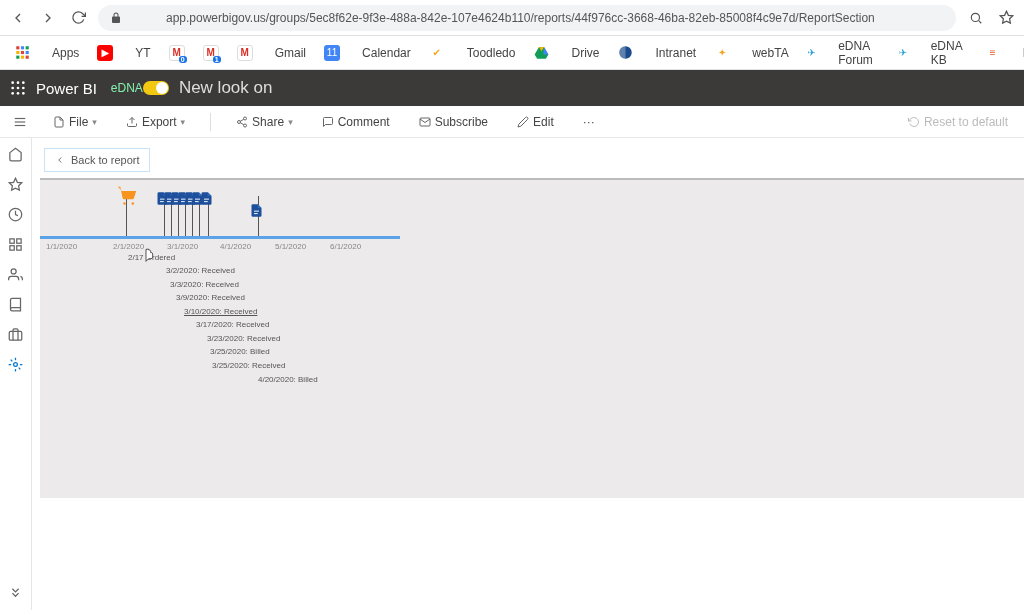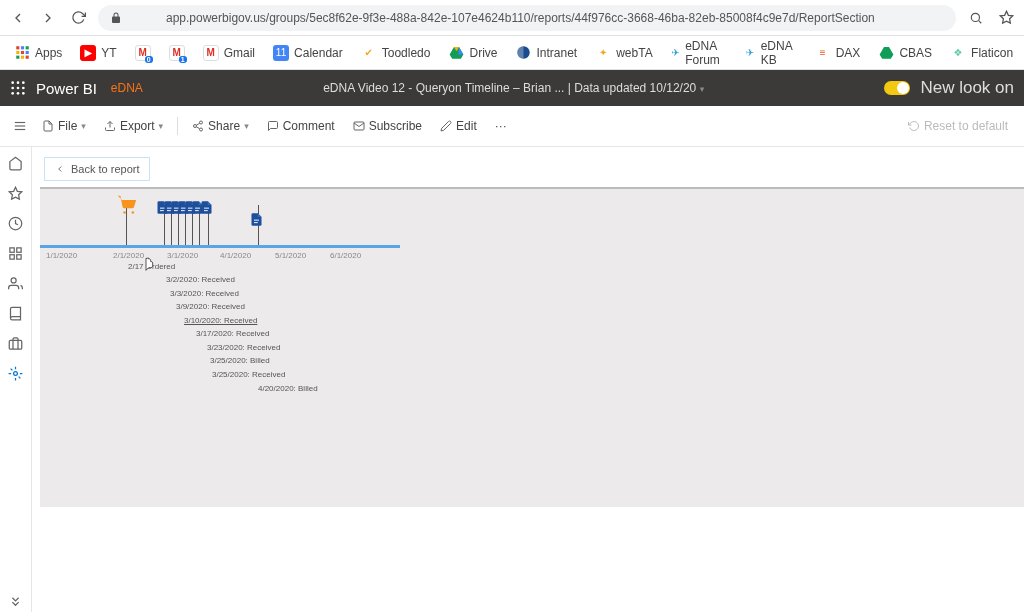--- a/index.html
+++ b/index.html
@@ -7,35 +7,35 @@
 
   
   .nav-bar { height: 36px; display: flex; align-items: center; padding: 0 8px; gap: 10px; border-bottom: 1px solid #e0e0e0; }
   .nav-btn { width: 20px; height: 20px; display: flex; align-items: center; justify-content: center; color: #555; }
   .url-box { flex: 1; height: 26px; border-radius: 13px; background: #f1f3f4; display: flex; align-items: center; padding: 0 12px; gap: 8px; font-size: 12px; color: #555; }
   .url-box .lock { color: #555; }
   .url-text { flex: 1; white-space: nowrap; overflow: hidden; margin-left: 36px; }
 
   
   .bm-bar { height: 34px; display: flex; align-items: center; padding: 0 8px; gap: 6px; border-bottom: 1px solid #e0e0e0; }
-  .bm-item { display: flex; align-items: center; gap: 5px; padding: 0 6px; font-size: 12px; color: #444; cursor: pointer; }
+  .bm-item { display: flex; align-items: center; gap: 22px; padding: 0 6px; font-size: 12px; color: #444; cursor: pointer; }
   .bm-icon { width: 16px; height: 16px; border-radius: 3px; display: inline-flex; align-items: center; justify-content: center; font-size: 10px; color: #fff; }
 
   
   .pbi-head { height: 36px; background: #3b3a39; color: #fff; display: flex; align-items: center; padding: 0 10px; font-size: 12px; }
   .pbi-head .waffle { width: 16px; height: 16px; margin-right: 10px; }
   .pbi-title { font-size: 15px; margin-right: 14px; }
-  .pbi-bread { color: #f97316; }
+  .pbi-bread { color: #86efac; }
   .pbi-center { flex:1; text-align:center; color:#ddd; font-size:12px; }
   .pbi-right { display:flex; align-items:center; gap:10px; font-size:17px; color:#ddd;}
   .toggle { width:26px; height:14px; border-radius:7px; background:#f2c811; position:relative; }
   .toggle::after { content:""; position:absolute; right:1px; top:1px; width:12px; height:12px; border-radius:50%; background:#fff; }
 
   
-  .pbi-tools { height: 41px; border-bottom: 1px solid #e6e6e6; display:flex; align-items:center; padding:0 8px; font-size:12px; color:#444; gap:2px;}
+  .pbi-tools { height: 32px; border-bottom: 1px solid #e6e6e6; display:flex; align-items:center; padding:0 8px; font-size:12px; color:#444; gap:13px;}
   .tool { display:flex; align-items:center; gap:4px; padding:0 8px; cursor:pointer; }
   .chev { font-size:9px; color:#888;}
   .spacer { flex:1; }
   .reset { color:#bbb; }
 
   
   .workspace { display:flex; height:calc(612px - 36px - 34px - 36px - 34px); }
   .side { width:32px; border-right:1px solid #e6e6e6; display:flex; flex-direction:column; align-items:center; padding-top:8px; gap:14px; }
   .side-ic { width:16px; height:16px; color:#666; display:flex; align-items:center; justify-content:center; font-size:13px; }
   .side .active { color:#0078d4; }
@@ -196,21 +196,20 @@
         <circle cx="4" cy="12" r="2"></circle>
         <circle cx="12" cy="12" r="2"></circle>
         <circle cx="20" cy="12" r="2"></circle>
         <circle cx="4" cy="20" r="2"></circle>
         <circle cx="12" cy="20" r="2"></circle>
         <circle cx="20" cy="20" r="2"></circle>
       </svg>
   </span>
   <span class="pbi-title">Power BI</span>
   <span class="pbi-bread">eDNA</span>
-  <div class="pbi-center"><span>eDNA Video 12 - Queryon Timeline – Brian ...   |   Data updated 10/12/20</span> <span class="chev">▾</span></div>
   <div class="pbi-right">
     <div class="toggle"></div>
     <span>New look on</span>
   </div>
 </div>
 
 <div class="pbi-tools">
   <div style="width:24px;display:flex;justify-content:center">
     <svg width="14" height="14" viewBox="0 0 24 24" stroke="#666" stroke-width="2">
         <line x1="3" y1="6" x2="21" y2="6"></line>

